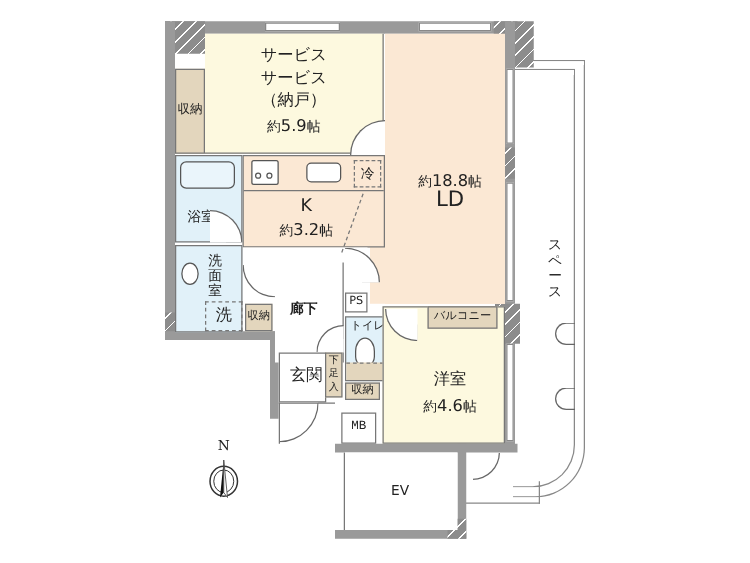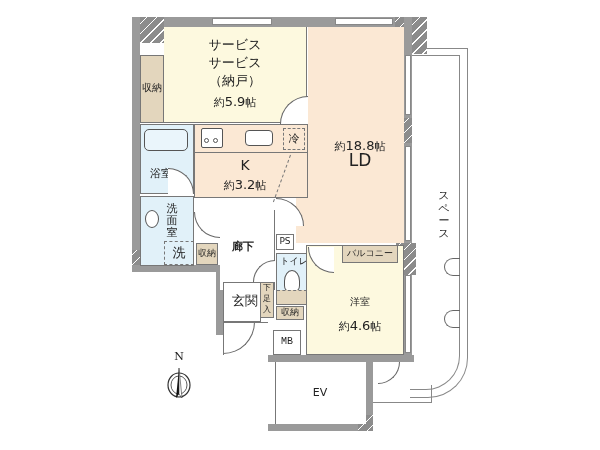--- a/index.html
+++ b/index.html
@@ -120,21 +120,21 @@
 <div class="door" style="left:223px;top:322px;width:32px;height:32px;border-left:none;border-top:none;border-bottom-right-radius:32px;background:#fff;"></div>
 <div class="abs thin" style="left:223px;top:322px;width:45px;height:33px;border-top:1px solid #777;border-left:1px solid #777;border-right:none;border-bottom:none;"></div>
 
 <div class="abs white" style="left:273px;top:330px;width:28px;height:25px;border:1px solid #777;"></div>
 <div class="lbl" style="left:273px;top:336px;width:28px;font-size:10px;font-family:Liberation Mono, monospace;">MB</div>
 
 <div class="abs yellow" style="left:306px;top:245px;width:98px;height:110px;border:1px solid #777;"></div>
 <div class="abs tan" style="left:342px;top:245px;width:56px;height:18px;"></div>
 <div class="lbl" style="left:342px;top:248px;width:56px;font-size:9px;">バルコニー</div>
 <div class="door" style="left:308px;top:247px;width:26px;height:26px;border-right:none;border-top:none;border-bottom-left-radius:26px;background:#fff;"></div>
-<div class="lbl" style="left:330px;top:296px;width:60px;font-size:10px;">洋室</div>
+<div class="lbl" style="left:330px;top:296px;width:60px;font-size:13px;">洋室</div>
 <div class="lbl area" style="left:325px;top:318px;width:70px;"><span>約</span><b>4.6</b><span>帖</span></div>
 
 <div class="abs white" style="left:275px;top:362px;width:91px;height:62px;border-left:1px solid #777;"></div>
 <div class="lbl" style="left:305px;top:386px;width:30px;font-size:11px;">EV</div>
 <div class="door" style="left:378px;top:362px;width:22px;height:22px;border-left:none;border-top:none;border-bottom-right-radius:22px;"></div>
 
 <div class="door" style="left:444px;top:258px;width:16px;height:18px;border-right:none;border-radius:16px 0 0 16px;"></div>
 <div class="door" style="left:444px;top:310px;width:16px;height:18px;border-right:none;border-radius:16px 0 0 16px;"></div>
 
 <div class="lbl" style="left:172px;top:350px;width:14px;font-family:'DejaVu Serif','Liberation Serif',serif;font-size:11px;">N</div>

